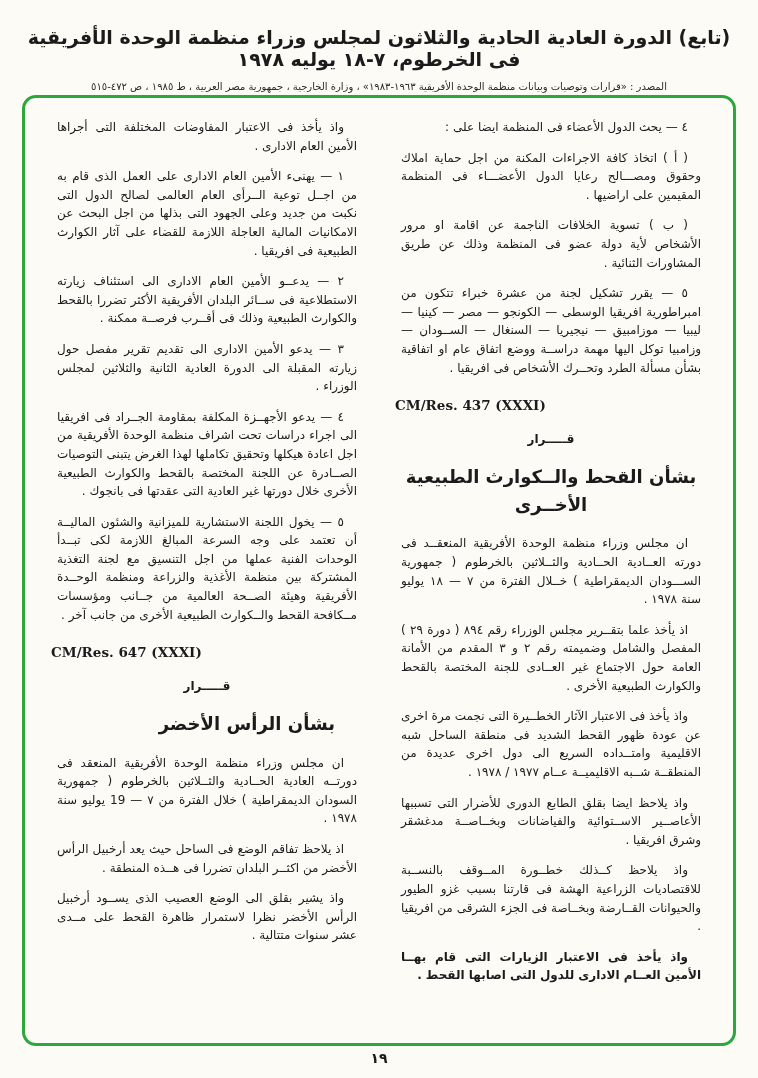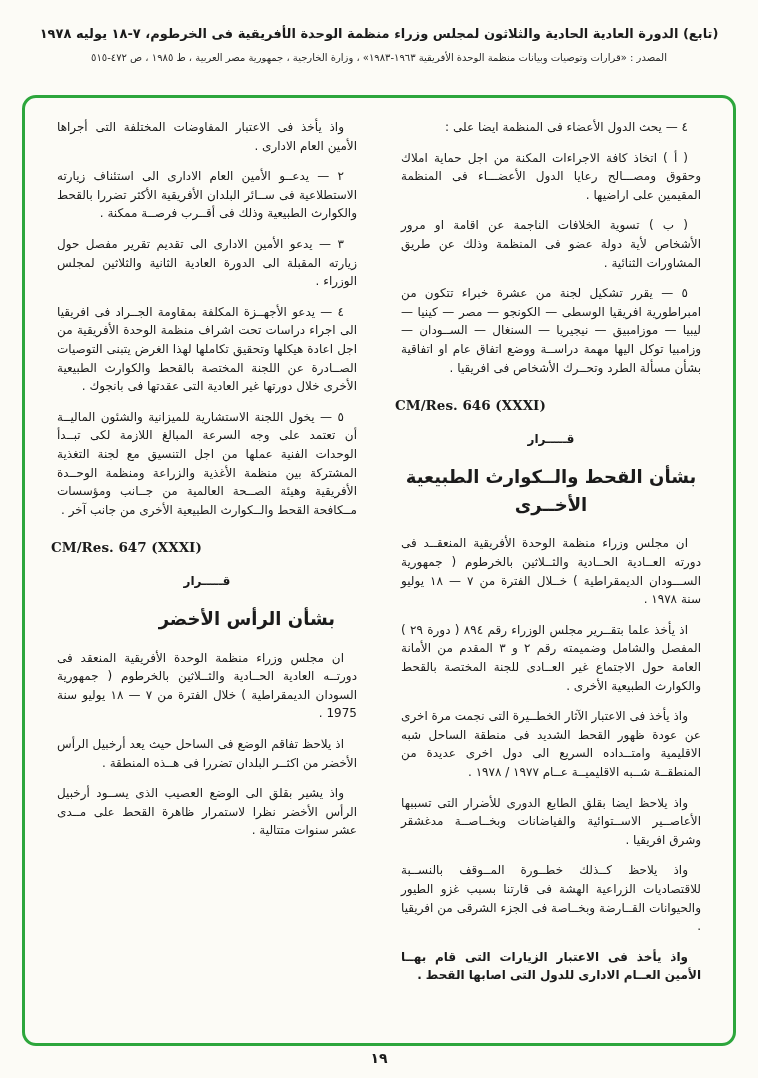--- a/index.html
+++ b/index.html
@@ -8,21 +8,21 @@
   .page {
     position:relative;
     width:758px; height:1078px;
     background:#fcfbf6;
     overflow:hidden;
     color:#1b1b1b;
   }
 
   
   .doc-header { position:absolute; top:26px; left:14px; right:14px; text-align:center; direction:rtl; }
-  .hdr-line1 { font-size:13px; font-weight:bold; letter-spacing:.2px; }
+  .hdr-line1 { font-size:19px; font-weight:bold; letter-spacing:.2px; }
   .hdr-line2 { font-size:10px; margin-top:11px; color:#2a2a2a; }
 
   
   .frame {
     position:absolute; left:22px; right:22px; top:95px; bottom:32px;
     border:3px solid #2da63c;
     border-radius:14px;
     box-sizing:border-box;
     padding:20px 26px 14px;
     background:#fcfbf6;
@@ -74,44 +74,45 @@
 
   <div class="frame">
     <div class="cols">
 
       <section class="col">
         <p class="para">٤ — يحث الدول الأعضاء فى المنظمة ايضا على :</p>
         <p class="para">( أ ) اتخاذ كافة الاجراءات المكنة من اجل حماية املاك وحقوق ومصـــالح رعايا الدول الأعضـــاء فى المنظمة المقيمين على اراضيها .</p>
         <p class="para">( ب ) تسوية الخلافات الناجمة عن اقامة او مرور الأشخاص لأية دولة عضو فى المنظمة وذلك عن طريق المشاورات الثنائية .</p>
         <p class="para">٥ — يقرر تشكيل لجنة من عشرة خبراء تتكون من امبراطورية افريقيا الوسطى — الكونجو — مصر — كينيا — ليبيا — موزامبيق — نيجيريا — السنغال — الســودان — وزامبيا توكل اليها مهمة دراســة ووضع اتفاق عام او اتفاقية بشأن مسألة الطرد وتحــرك الأشخاص فى افريقيا .</p>
 
-        <div class="rescode">CM/Res. 646 (XXXI)</div>
+        <div class="rescode">CM/Res. 437 (XXXI)</div>
         <div class="res-title">قـــــرار</div>
         <div class="res-subtitle center">بشأن القحط والــكوارث الطبيعية الأخــرى</div>
 
         <p class="para">ان مجلس وزراء منظمة الوحدة الأفريقية المنعقــد فى دورته العــادية الحــادية والثــلاثين بالخرطوم ( جمهورية الســـودان الديمقراطية ) خــلال الفترة من ٧ — ١٨ يوليو سنة ١٩٧٨ .</p>
         <p class="para">اذ يأخذ علما بتقــرير مجلس الوزراء رقم ٨٩٤ ( دورة ٢٩ ) المفصل والشامل وضميمته رقم ٢ و ٣ المقدم من الأمانة العامة حول الاجتماع غير العــادى للجنة المختصة بالقحط والكوارث الطبيعية الأخرى .</p>
         <p class="para">واذ يأخذ فى الاعتبار الآثار الخطــيرة التى نجمت مرة اخرى عن عودة ظهور القحط الشديد فى منطقة الساحل شبه الاقليمية وامتــداده السريع الى دول اخرى عديدة من المنطقــة شــبه الاقليميــة عــام ١٩٧٧ / ١٩٧٨ .</p>
         <p class="para">واذ يلاحظ ايضا بقلق الطابع الدورى للأضرار التى تسببها الأعاصــير الاســتوائية والفياضانات وبخــاصــة مدغشقر وشرق افريقيا .</p>
         <p class="para">واذ يلاحظ كــذلك خطــورة المــوقف بالنســبة للاقتصاديات الزراعية الهشة فى قارتنا بسبب غزو الطيور والحيوانات القــارضة وبخــاصة فى الجزء الشرقى من افريقيا .</p>
         <p class="para bold">واذ يأخذ فى الاعتبار الزيارات التى قام بهــا الأمين العــام الادارى للدول التى اصابها القحط .</p>
       </section>
 
       <section class="col">
         <p class="para">واذ يأخذ فى الاعتبار المفاوضات المختلفة التى أجراها الأمين العام الادارى .</p>
+        <p class="para">١ — يهنىء الأمين العام الادارى على العمل الذى قام به من اجــل توعية الــرأى العام العالمى لصالح الدول التى نكبت من جديد وعلى الجهود التى بذلها من اجل البحث عن الامكانيات المالية العاجلة اللازمة للقضاء على آثار الكوارث الطبيعية فى افريقيا .</p>
         <p class="para">٢ — يدعــو الأمين العام الادارى الى استئناف زيارته الاستطلاعية فى ســائر البلدان الأفريقية الأكثر تضررا بالقحط والكوارث الطبيعية وذلك فى أقــرب فرصــة ممكنة .</p>
         <p class="para">٣ — يدعو الأمين الادارى الى تقديم تقرير مفصل حول زيارته المقبلة الى الدورة العادية الثانية والثلاثين لمجلس الوزراء .</p>
         <p class="para">٤ — يدعو الأجهــزة المكلفة بمقاومة الجــراد فى افريقيا الى اجراء دراسات تحت اشراف منظمة الوحدة الأفريقية من اجل اعادة هيكلها وتحقيق تكاملها لهذا الغرض يتبنى التوصيات الصــادرة عن اللجنة المختصة بالقحط والكوارث الطبيعية الأخرى خلال دورتها غير العادية التى عقدتها فى بانجوك .</p>
         <p class="para">٥ — يخول اللجنة الاستشارية للميزانية والشئون الماليــة أن تعتمد على وجه السرعة المبالغ اللازمة لكى تبــدأ الوحدات الفنية عملها من اجل التنسيق مع لجنة التغذية المشتركة بين منظمة الأغذية والزراعة ومنظمة الوحــدة الأفريقية وهيئة الصــحة العالمية من جــانب ومؤسسات مــكافحة القحط والــكوارث الطبيعية الأخرى من جانب آخر .</p>
 
         <div class="rescode">CM/Res. 647 (XXXI)</div>
         <div class="res-title">قـــــرار</div>
         <div class="res-subtitle right">بشأن الرأس الأخضر</div>
 
-        <p class="para">ان مجلس وزراء منظمة الوحدة الأفريقية المنعقد فى دورتــه العادية الحــادية والثــلاثين بالخرطوم ( جمهورية السودان الديمقراطية ) خلال الفترة من ٧ — ١٨ يوليو سنة 1975 .</p>
+        <p class="para">ان مجلس وزراء منظمة الوحدة الأفريقية المنعقد فى دورتــه العادية الحــادية والثــلاثين بالخرطوم ( جمهورية السودان الديمقراطية ) خلال الفترة من ٧ — 19 يوليو سنة ١٩٧٨ .</p>
         <p class="para">اذ يلاحظ تفاقم الوضع فى الساحل حيث يعد أرخبيل الرأس الأخضر من اكثــر البلدان تضررا فى هــذه المنطقة .</p>
         <p class="para">واذ يشير بقلق الى الوضع العصيب الذى يســود أرخبيل الرأس الأخضر نظرا لاستمرار ظاهرة القحط على مــدى عشر سنوات متتالية .</p>
       </section>
 
     </div>
   </div>
 
   <footer class="page-footer">
     <span>١٩</span>
   </footer>

